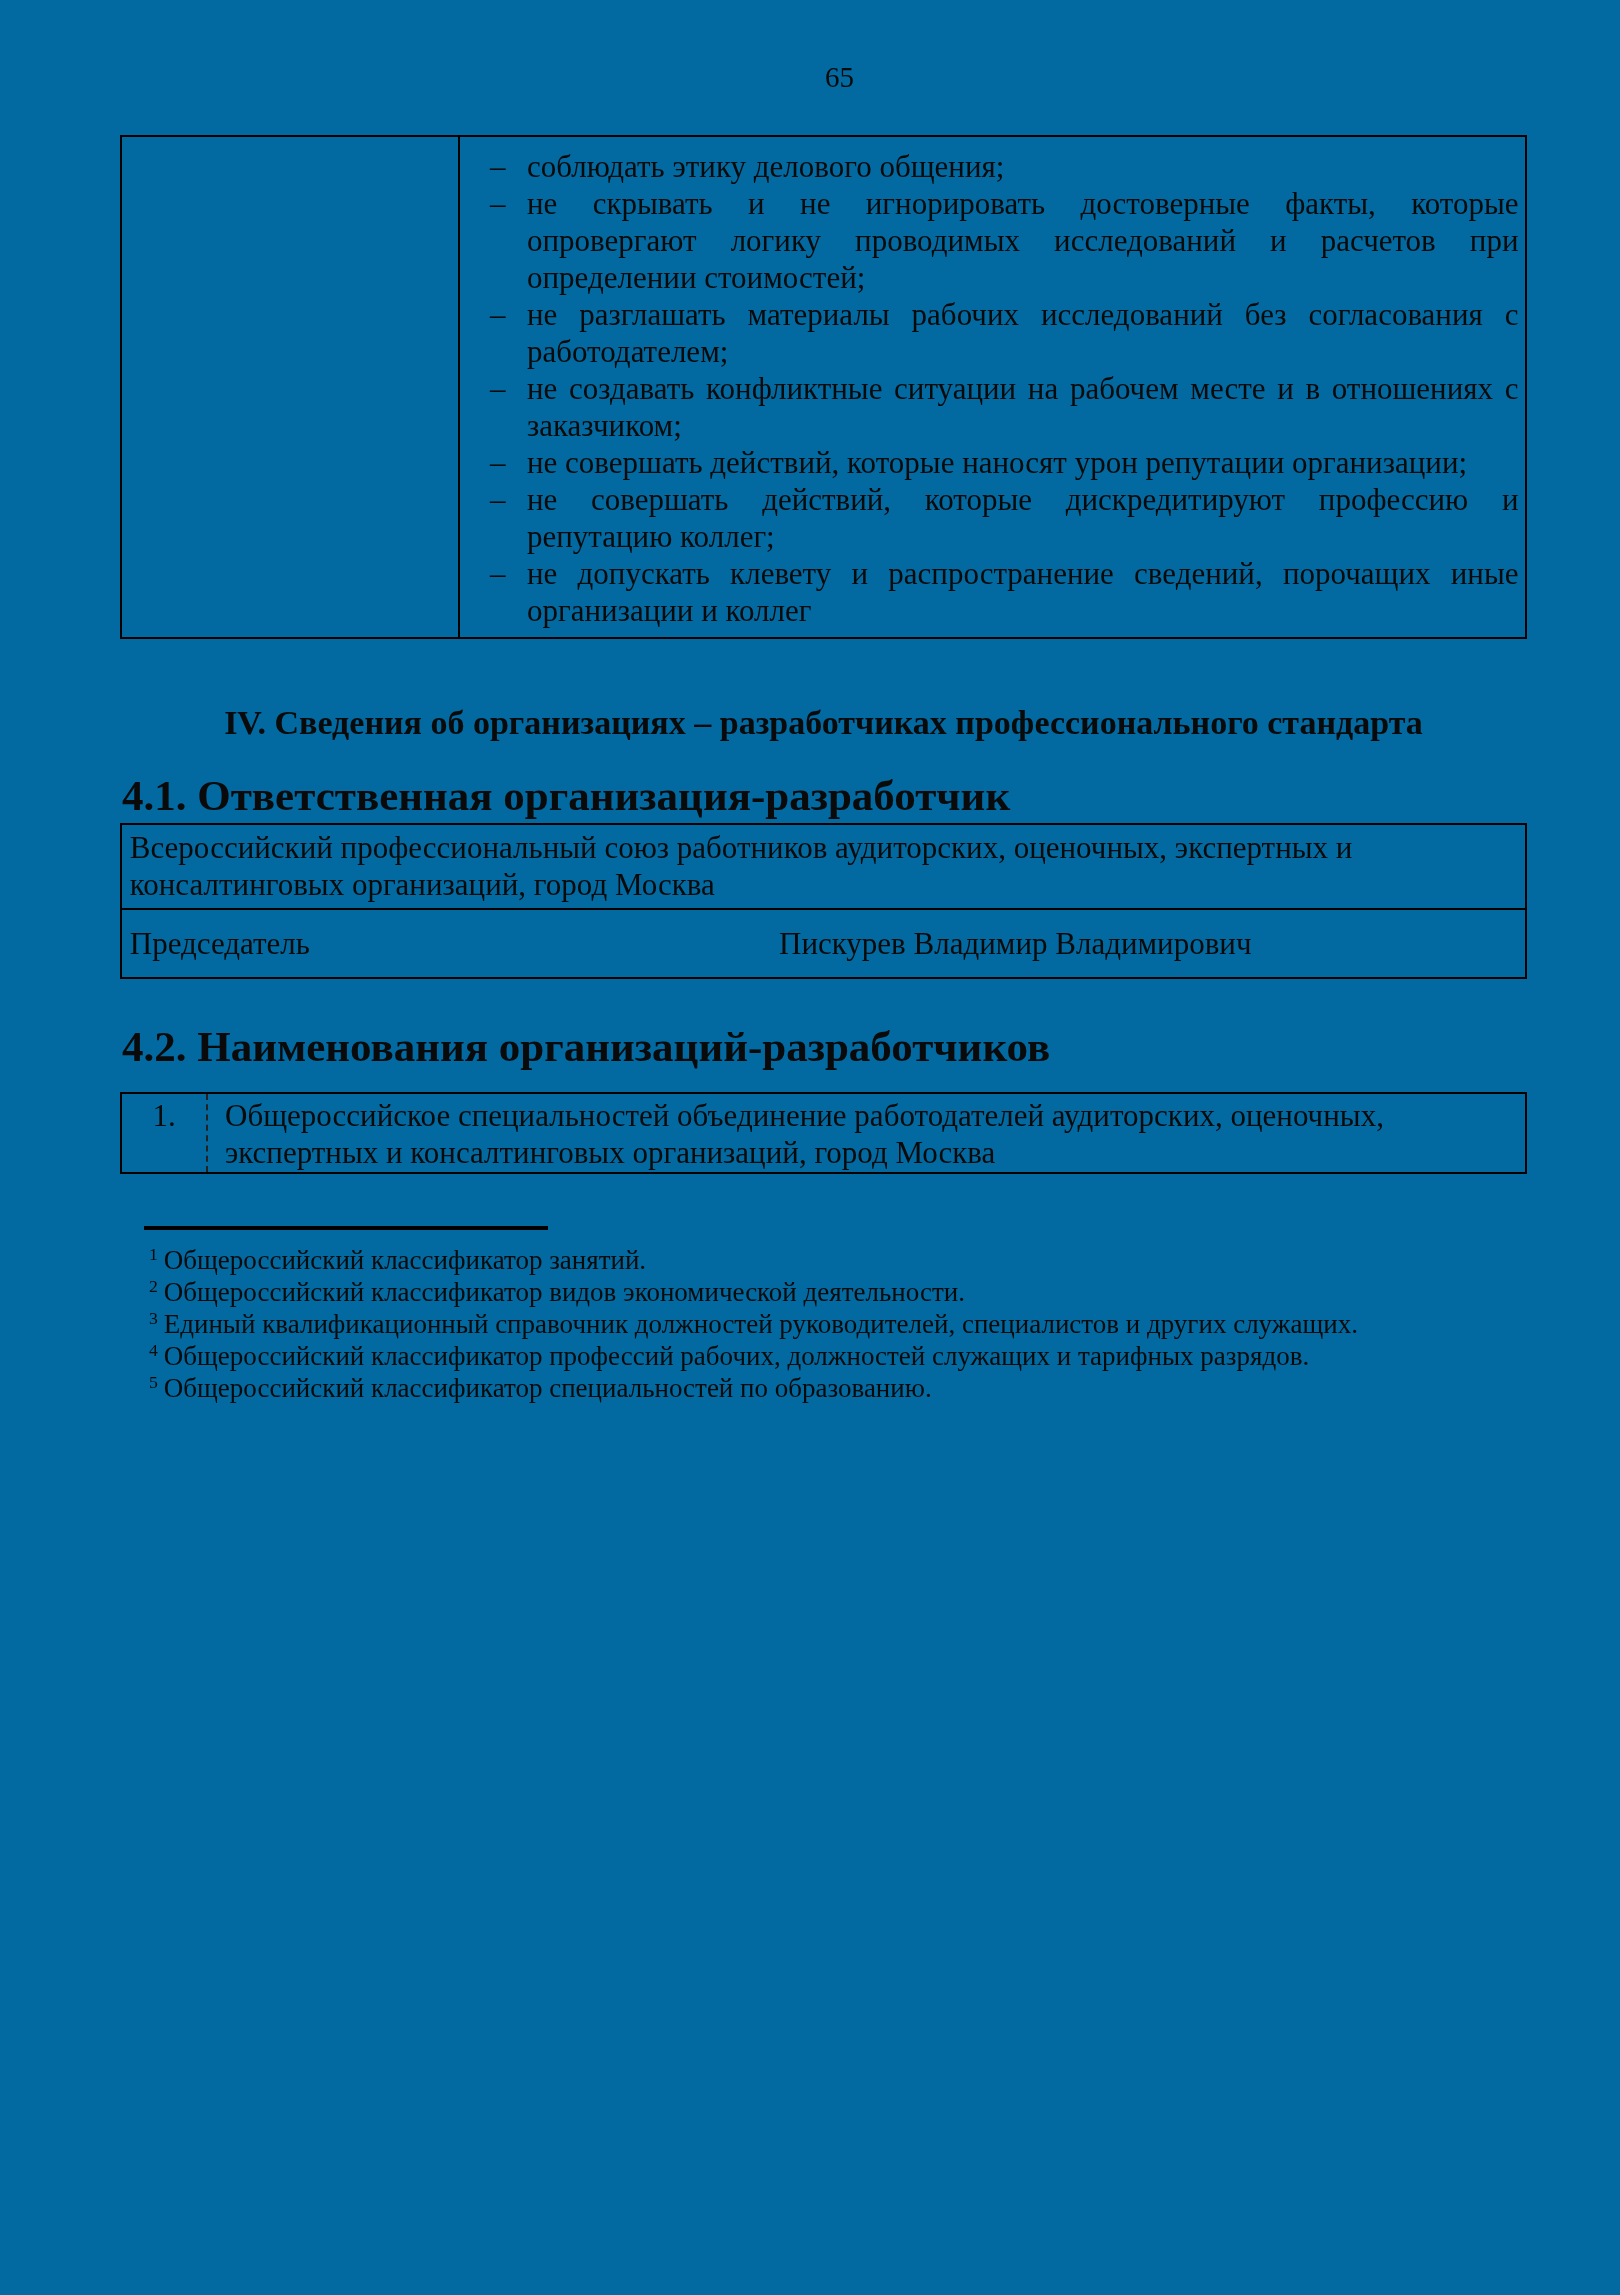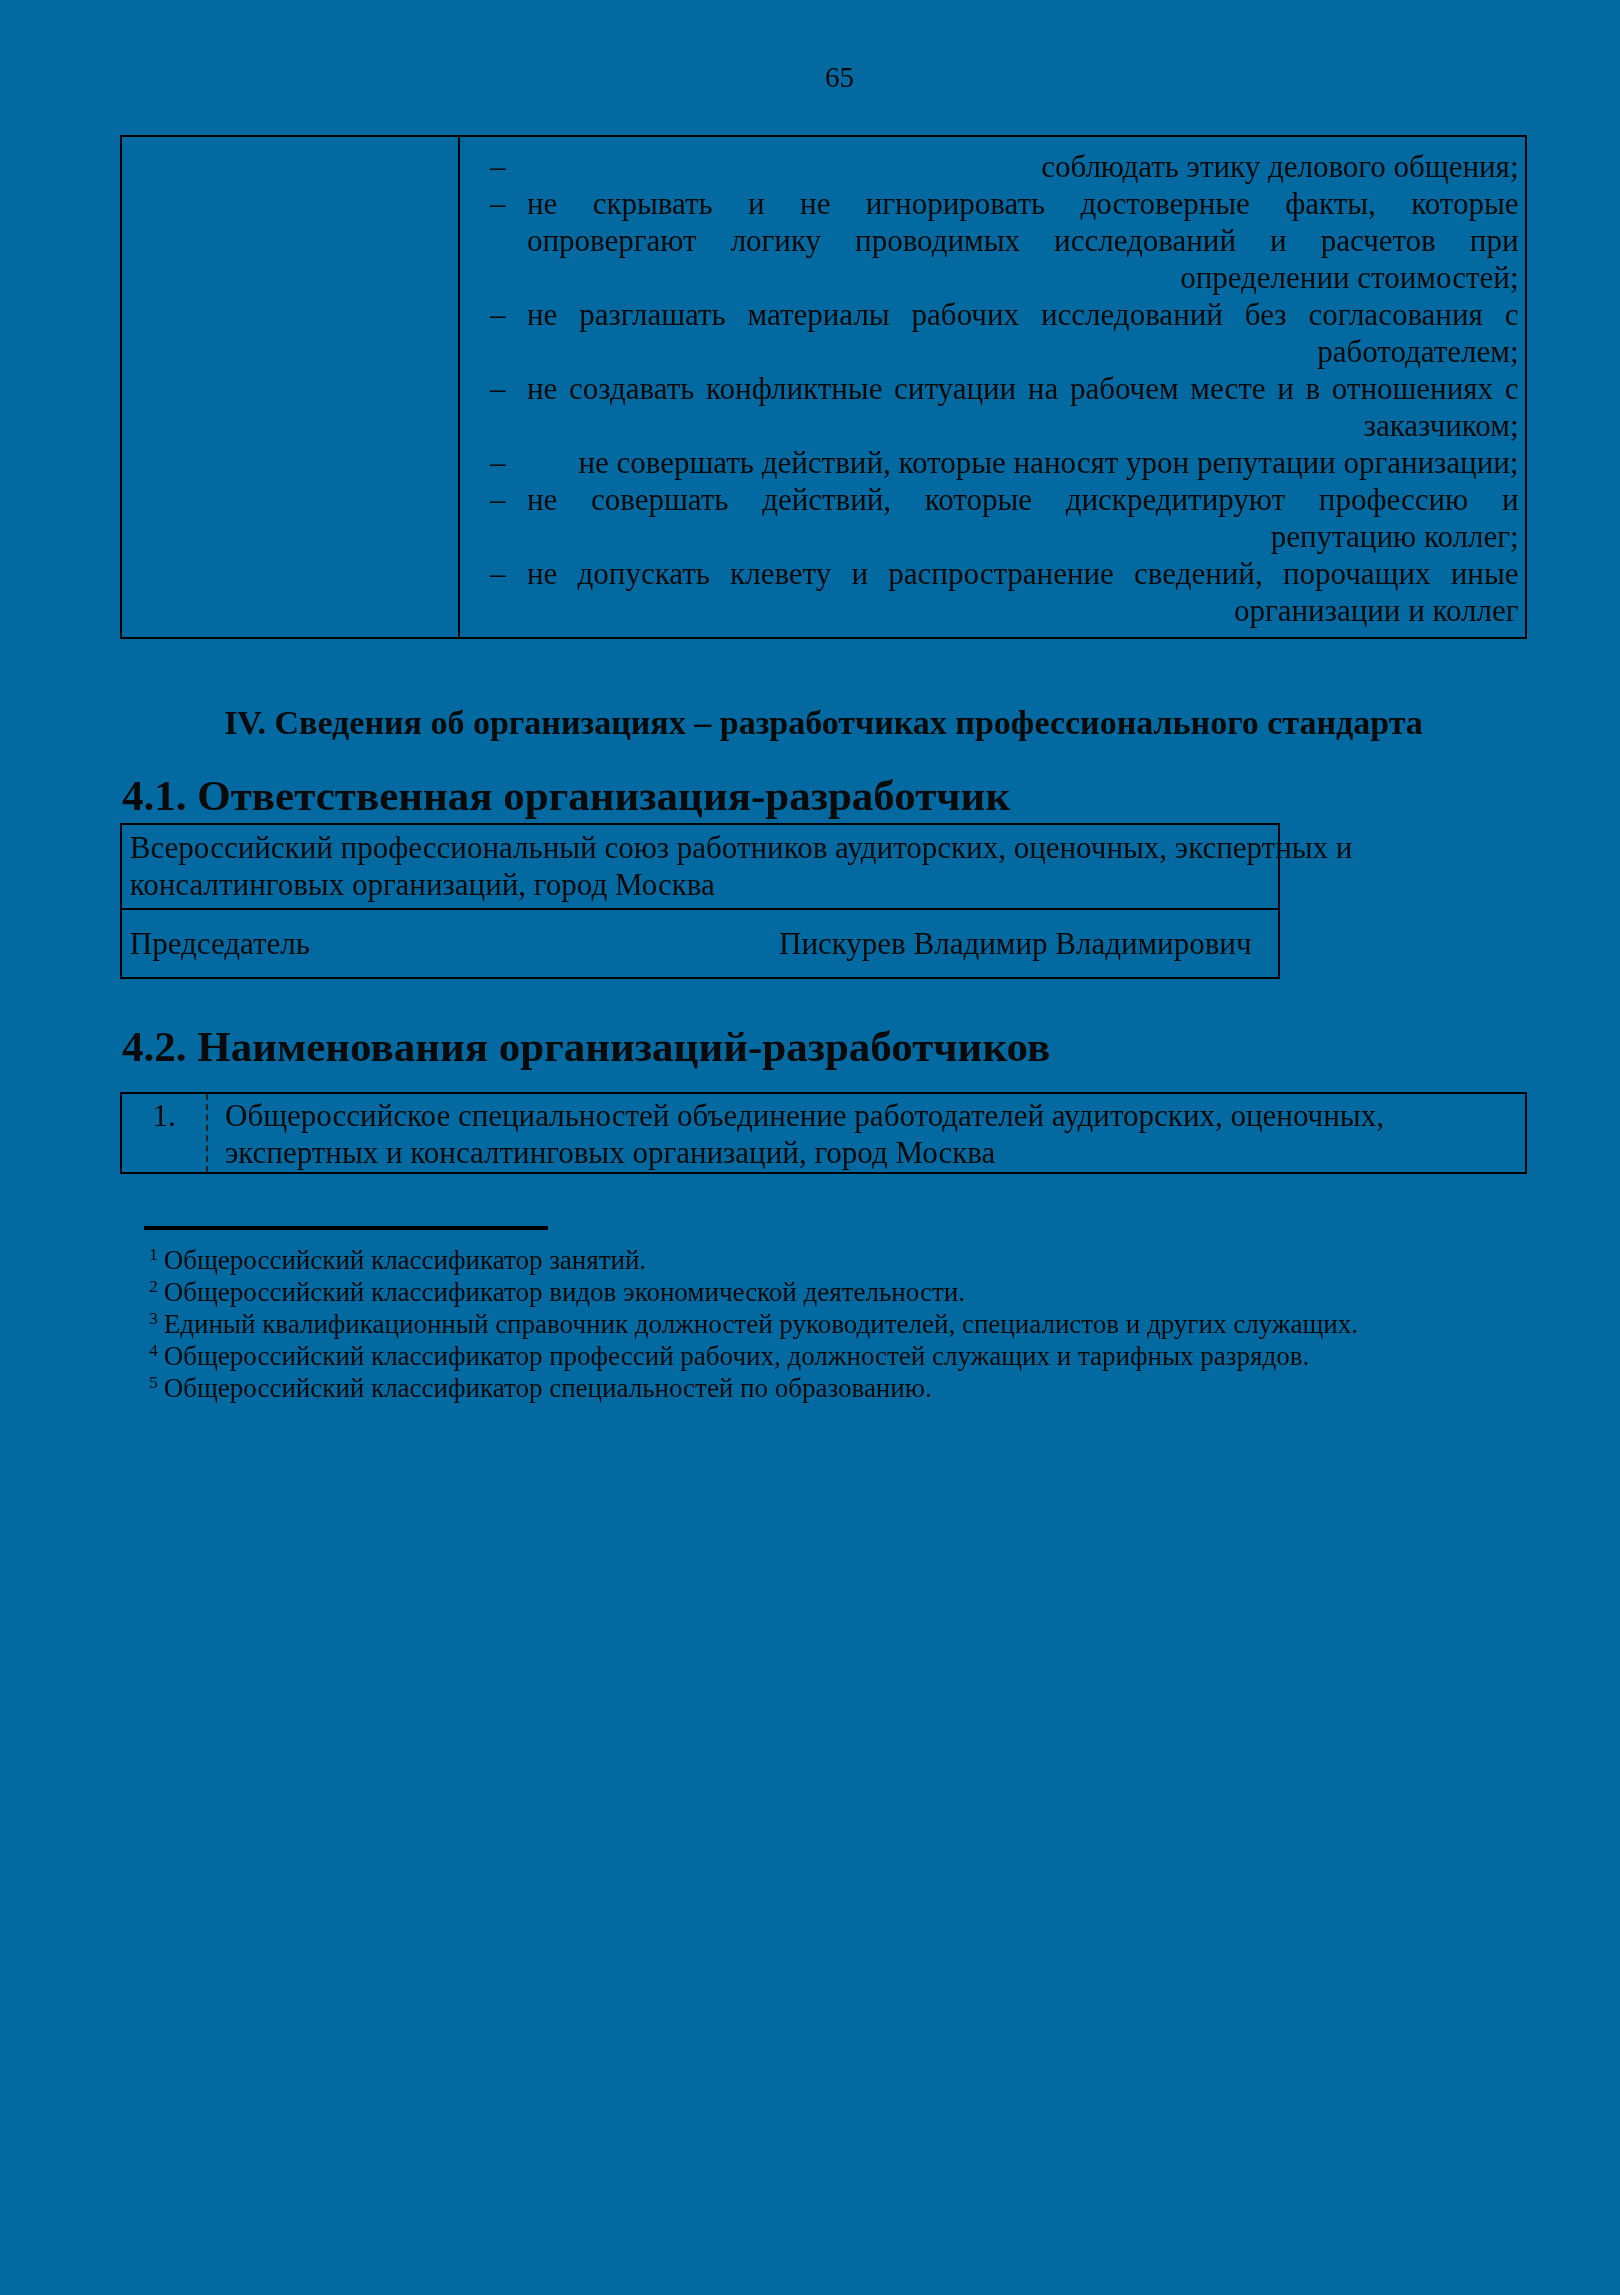--- a/index.html
+++ b/index.html
@@ -48,21 +48,21 @@
   }
   .b-item { display: flex; }
   .b-dash {
     flex: 0 0 37px;
     width: 37px;
     white-space: nowrap;
   }
   .b-lines { flex: 1; min-width: 0; }
   .b-lines .ln { white-space: nowrap; }
   .b-lines .j { text-align: justify; text-align-last: justify; }
-  .b-lines .l { text-align: right; }
+  .b-lines .l { text-align: left; }
 
   
   .h-iv {
     position: absolute;
     left: 120px;
     top: 704px;
     width: 1407px;
     text-align: center;
     font-weight: bold;
     font-size: 34px;
@@ -78,21 +78,21 @@
     white-space: nowrap;
   }
   .h-41 { top: 777px; }
   .h-42 { top: 1028px; }
 
   
   .t41 {
     position: absolute;
     left: 120px;
     top: 823px;
-    width: 1160px;
+    width: 1407px;
     border: 2.6px solid #000;
     box-sizing: border-box;
     font-size: 31px;
     line-height: 37px;
   }
   .t41-row1 {
     padding: 3.9px 9.2px 5.2px 7.8px;
     border-bottom: 2px solid #000;
   }
   .t41-row1 .ln { white-space: nowrap; }

